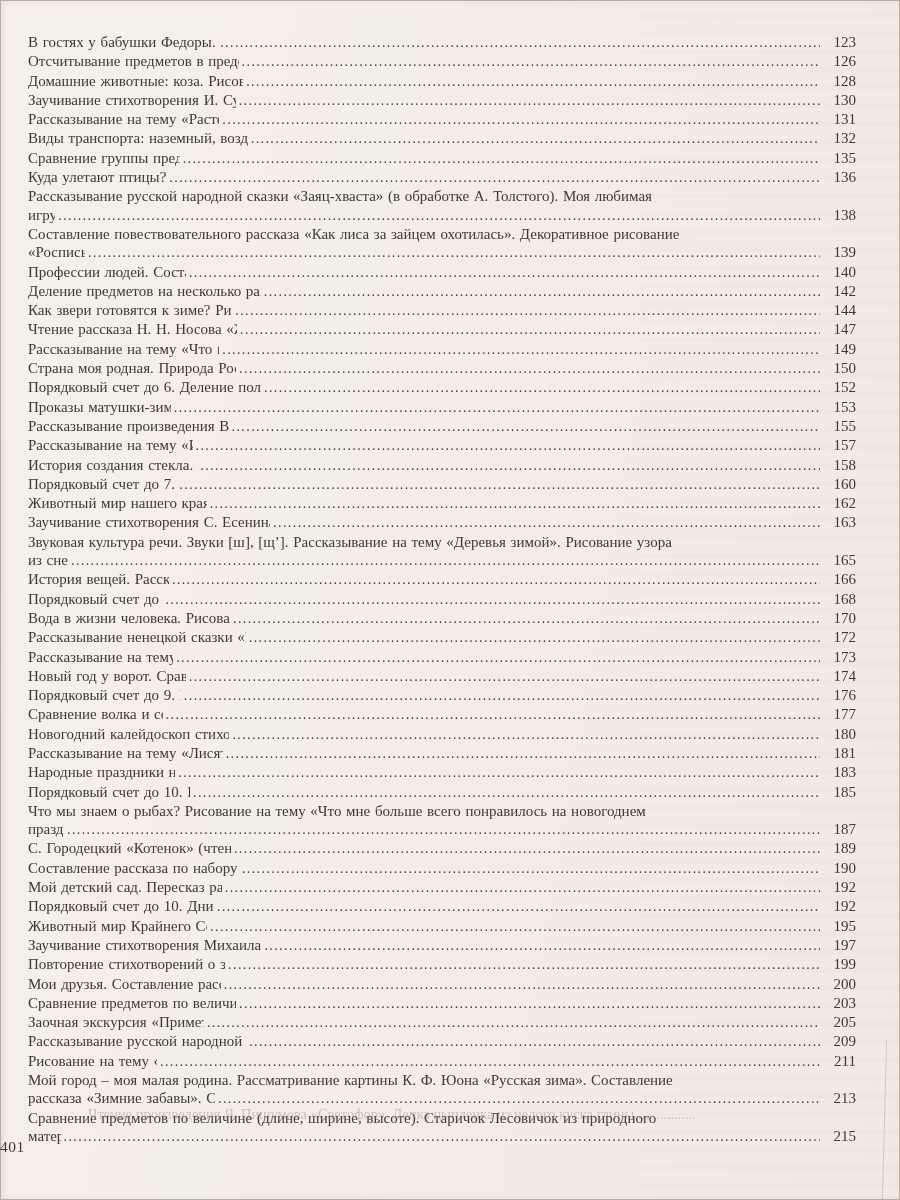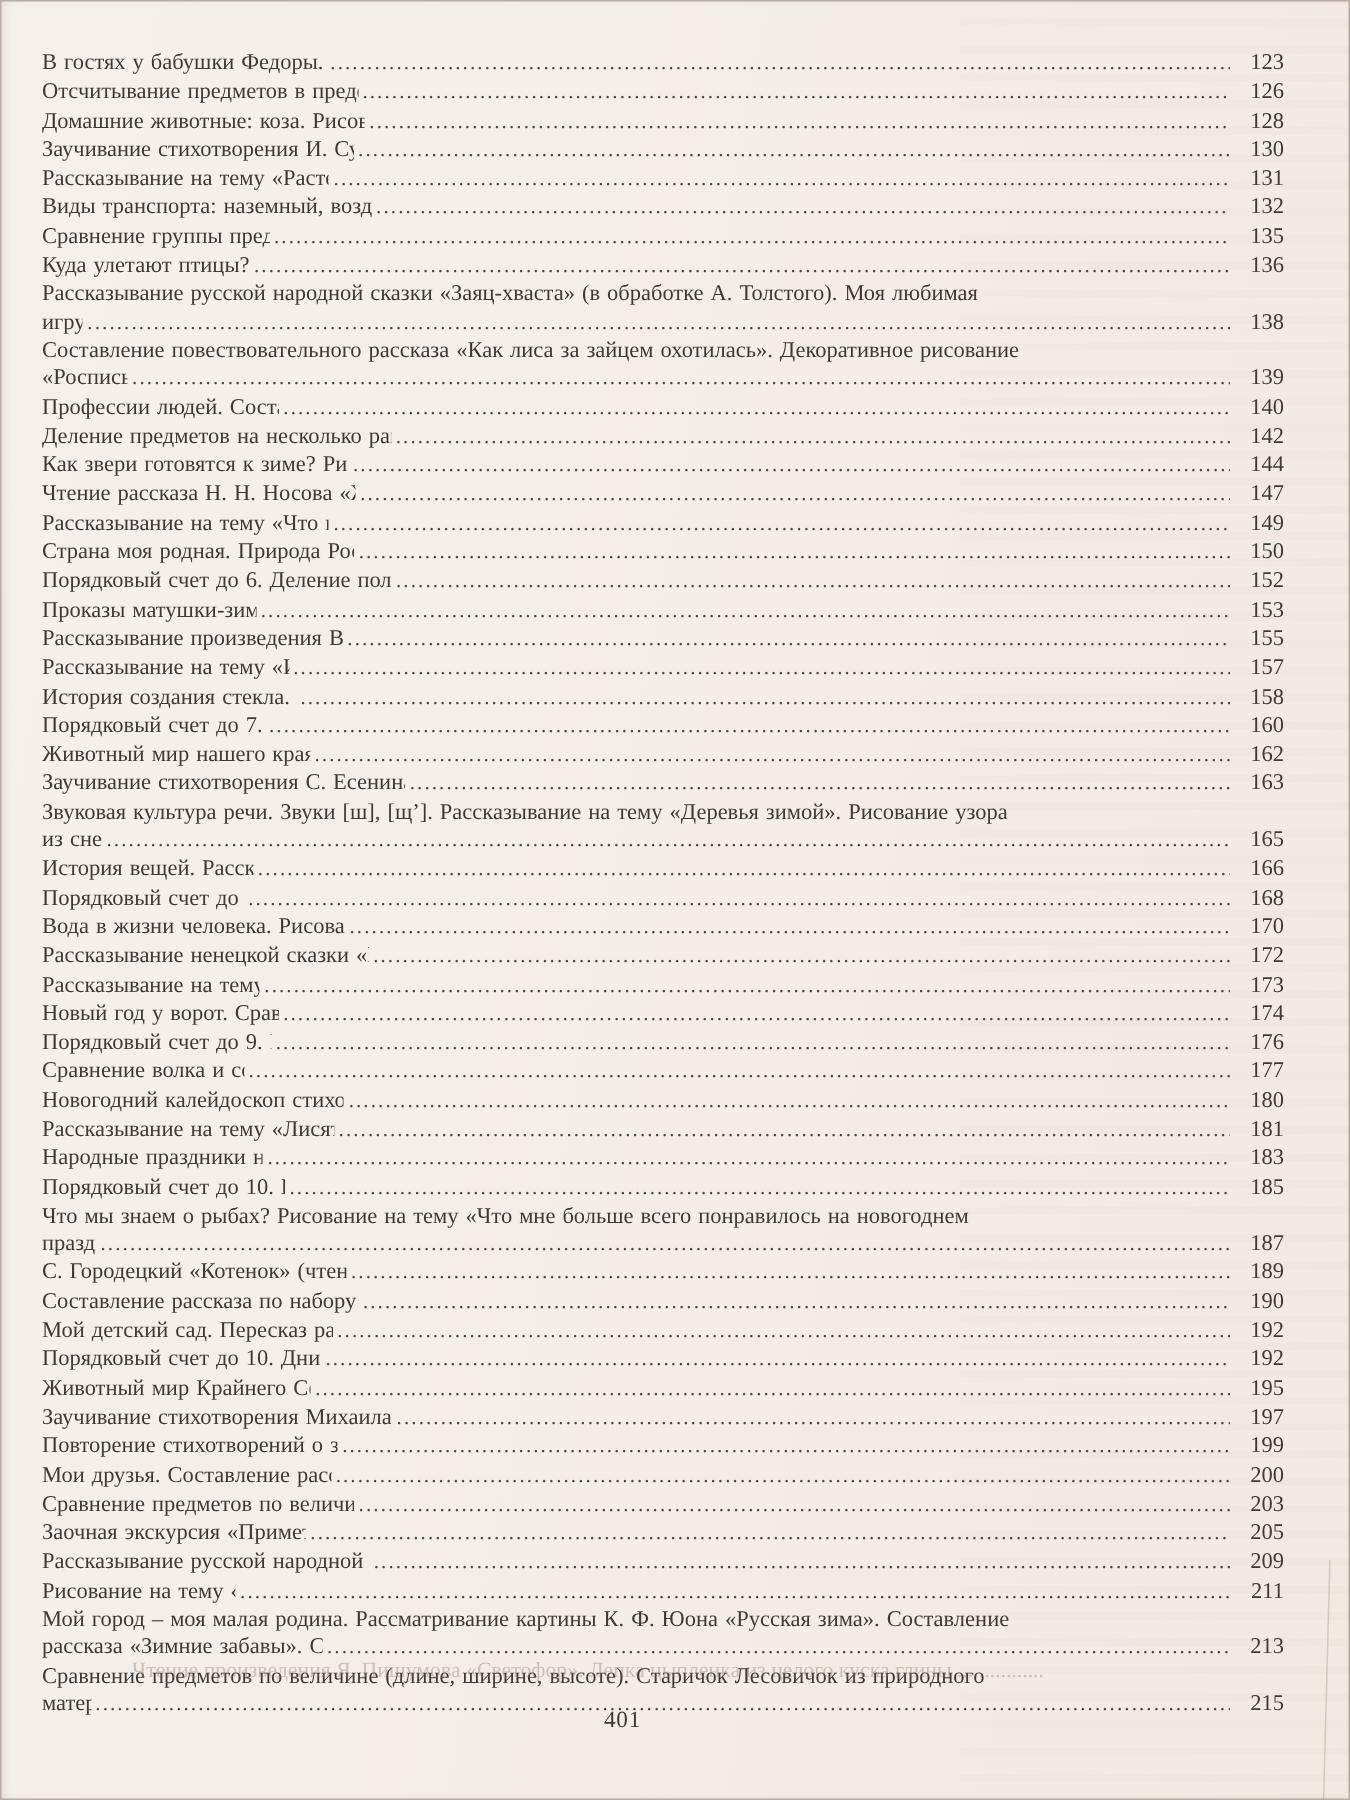--- a/index.html
+++ b/index.html
@@ -39,21 +39,21 @@
   }
   .last .pg{flex:0 0 34px;text-align:right;}
   .ghost{
     position:absolute;left:88px;top:1106px;width:760px;
     font-size:14.5px;color:#8a7668;opacity:.38;
     filter:blur(.4px);
     white-space:nowrap;overflow:hidden;
   }
   .footer{
     position:absolute;left:0;top:1138px;width:830px;
-    text-align:center;font-size:15.5px;color:#3e3935;
+    font-size:15.5px;color:#3e3935;
     letter-spacing:.5px;
   }
   .crease{
     position:absolute;left:884px;top:1040px;width:1px;height:160px;
     background:rgba(140,115,100,.28);
     transform:rotate(1.5deg);
   }
   .smudge{
     position:absolute;right:0;top:0;width:260px;height:1200px;
     background:repeating-linear-gradient(

